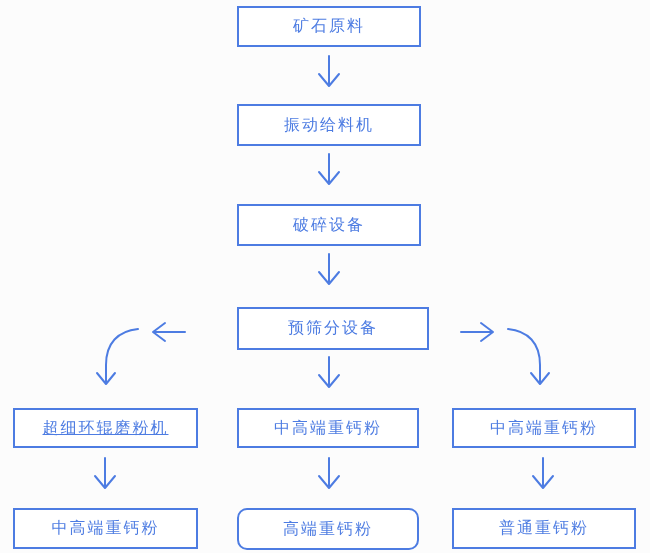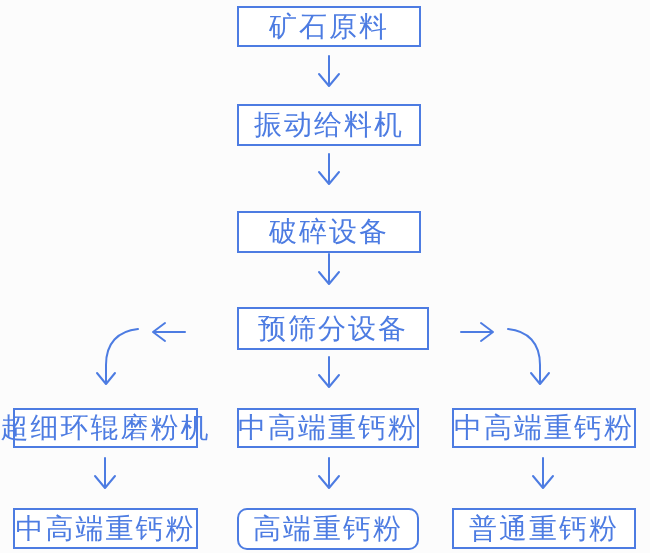--- a/index.html
+++ b/index.html
@@ -16,31 +16,31 @@
   }
 
   .node {
     position: absolute;
     border: 2px solid var(--accent);
     background: #ffffff;
     color: var(--accent);
     display: flex;
     align-items: center;
     justify-content: center;
-    font-size: 28px;
+    font-size: 16px;
     letter-spacing: 2px;
     white-space: nowrap;
   }
 
   
   .n-ore            { left: 237px; top:   6px; width: 184px; height: 41px; }
   .n-feeder         { left: 237px; top: 104px; width: 184px; height: 42px; }
-  .n-crusher        { left: 237px; top: 211px; width: 184px; height: 42px; }
+  .n-crusher        { left: 237px; top: 204px; width: 184px; height: 42px; }
   .n-screen         { left: 237px; top: 307px; width: 192px; height: 43px; }
-  .n-mill-ring      { left:  13px; top: 408px; width: 185px; height: 40px; }
+  .n-mill-ring      { left:  13px; top: 408px; width: 185px; height: 40px; text-decoration: underline; }
   .n-mill-vertical  { left: 237px; top: 408px; width: 182px; height: 40px; }
   .n-mill-pressure  { left: 452px; top: 408px; width: 184px; height: 40px; }
   .n-powder-midhigh { left:  13px; top: 508px; width: 185px; height: 41px; }
   .n-powder-high    { left: 237px; top: 508px; width: 182px; height: 42px; border-radius: 10px; }
   .n-powder-ordinary{ left: 452px; top: 508px; width: 184px; height: 41px; }
 
   .arrow {
     position: absolute;
     color: var(--accent);
     fill: none;

